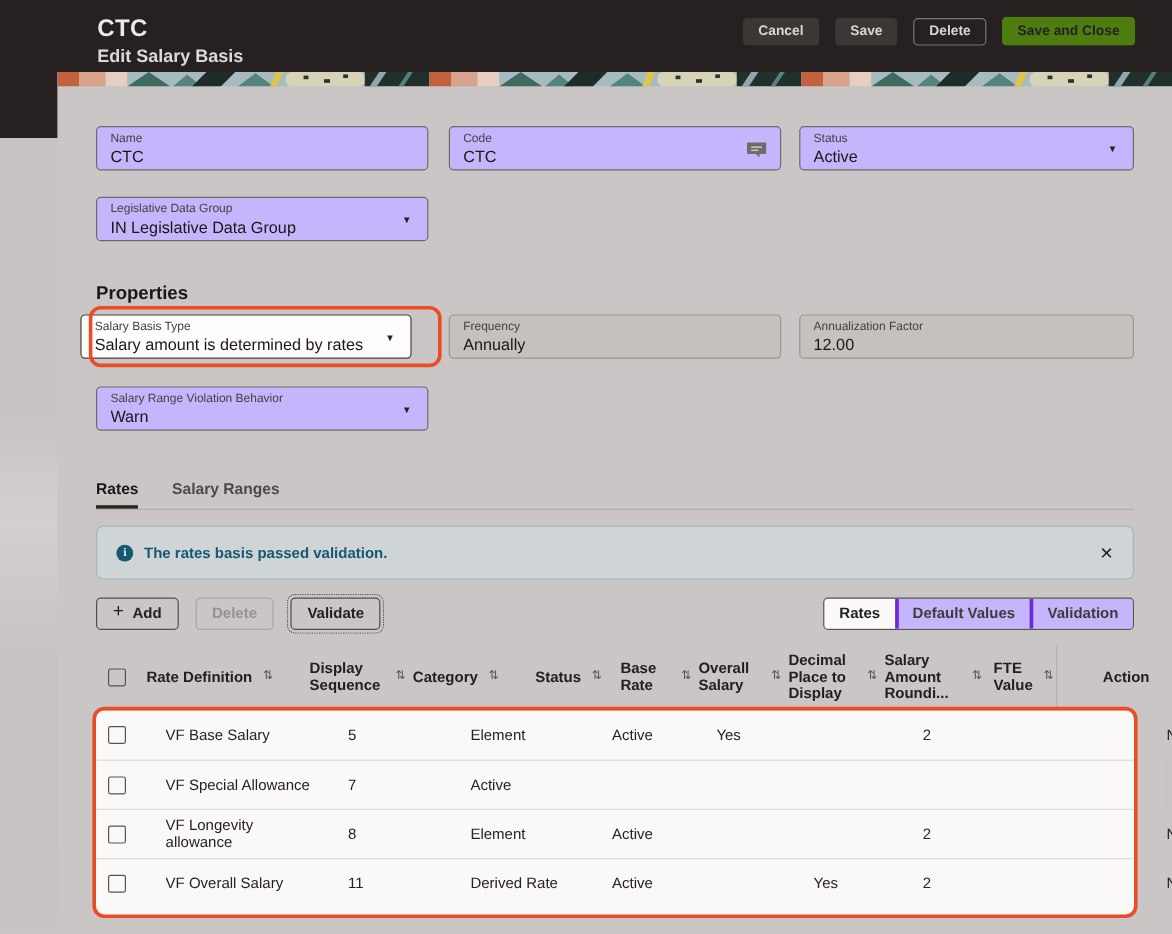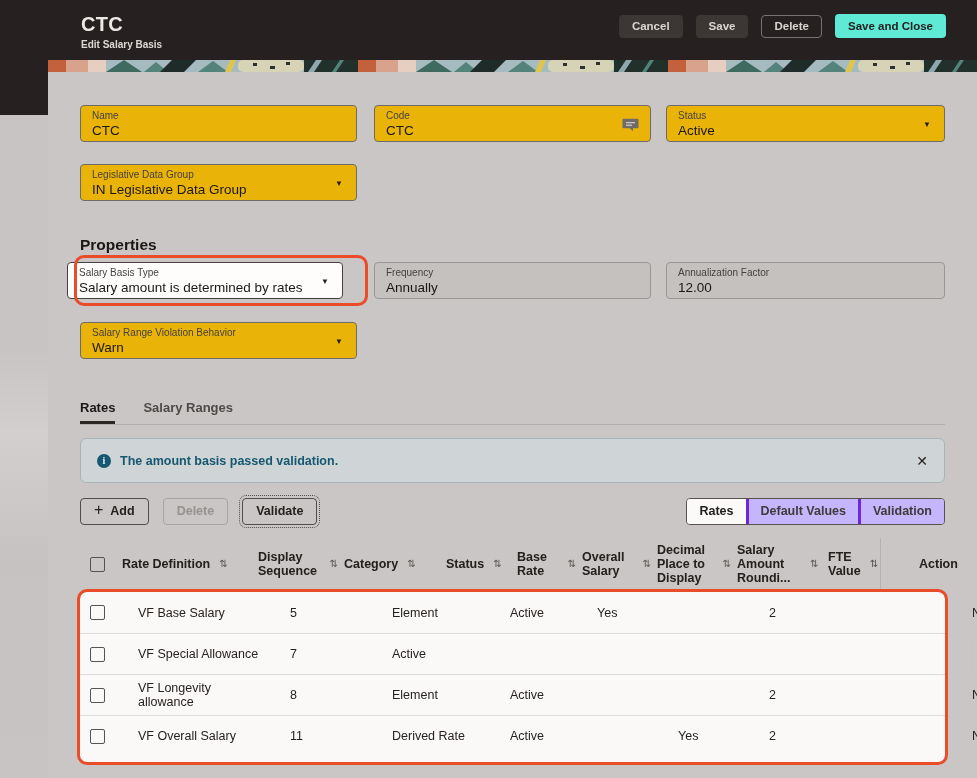--- a/index.html
+++ b/index.html
@@ -2,38 +2,38 @@
 <html><head>
 <meta charset="utf-8">
 <style>
   * { box-sizing: border-box; margin: 0; padding: 0; }
   html,body { width:977px; height:778px; overflow:hidden; }
   body { font-family:"Liberation Sans", sans-serif; background:#c9c6c5; position:relative; }
 
   
   .app-header { position:absolute; top:0; left:0; width:977px; height:60px; background:#262120; z-index:5; }
   .hdr-title { position:absolute; left:81px; top:13px; font-size:20px; font-weight:bold; color:#eceae7; letter-spacing:.3px; }
-  .hdr-sub { position:absolute; left:81px; top:39px; font-size:10px; font-weight:bold; color:#dcd9d6; }
+  .hdr-sub { position:absolute; left:81px; top:39px; font-size:15px; font-weight:bold; color:#dcd9d6; }
   .hdr-actions { position:absolute; right:31px; top:14px; display:flex; gap:13px; align-items:center; }
   .hbtn { height:23px; padding:0 12px; border-radius:4px; font-size:11.5px; font-weight:bold;
           display:flex; align-items:center; background:#3c3734; color:#d9d6d2; border:1px solid transparent; cursor:pointer; }
   .hbtn.outline { background:transparent; border-color:#797370; }
-  .hbtn.primary { background:#5eead4; color:#262120; height:24px; }
+  .hbtn.primary { background:#4d7c0f; color:#262120; height:24px; }
 
   
   .left-rail { position:absolute; top:60px; left:0; width:48px; height:718px;
      background:linear-gradient(to bottom,#262120 0,#262120 55px,#c7c4c3 55px,#c7c4c3 40%,#d2cfce 52%,#c5c2c1 70%,#c7c4c3 100%); }
 
   
   .panel { position:absolute; left:48px; top:60px; width:929px; height:718px; background:#c9c6c5; }
   .deco { position:absolute; top:0; left:0; width:929px; height:12px; display:block; }
 
   
   .field { position:absolute; height:37px; border:1px solid #6f6b68; border-radius:4px;
-           background:#eab308; padding:4px 11px 0 11px; }
+           background:#c4b5fd; padding:4px 11px 0 11px; }
   .field .flabel { font-size:10px; color:#45413e; line-height:11px; display:block; }
   .field .fvalue { font-size:13.5px; color:#1b1715; line-height:17px; display:block; margin-top:1px;
                    white-space:nowrap; overflow:hidden; }
   .field.readonly { background:#c4c1bf; border-color:#9a9694; }
   .field.white { background:#fefdfc; border-color:#45413e; }
   .dd-arrow { position:absolute; right:13px; top:14px; font-size:8px; color:#26221f; }
   .comment-ic { position:absolute; right:11px; top:12px; }
 
   .section-heading { position:absolute; font-size:15.5px; font-weight:bold; color:#1b1715; }
 
@@ -181,21 +181,21 @@
   </div>
 
   <div class="tabs">
     <div class="tab active">Rates</div>
     <div class="tab">Salary Ranges</div>
   </div>
   <div class="tab-divider"></div>
 
   <div class="banner">
     <span class="info-ic">i</span>
-    <span class="banner-msg">The amount basis passed validation.</span>
+    <span class="banner-msg">The rates basis passed validation.</span>
     <span class="banner-close">✕</span>
   </div>
 
   <div class="toolbar">
     <div class="tbtn">
       <span class="plus">+</span>
       <span>Add</span>
     </div>
     <div class="tb-gap"></div>
     <div class="tbtn disabled">Delete</div>

